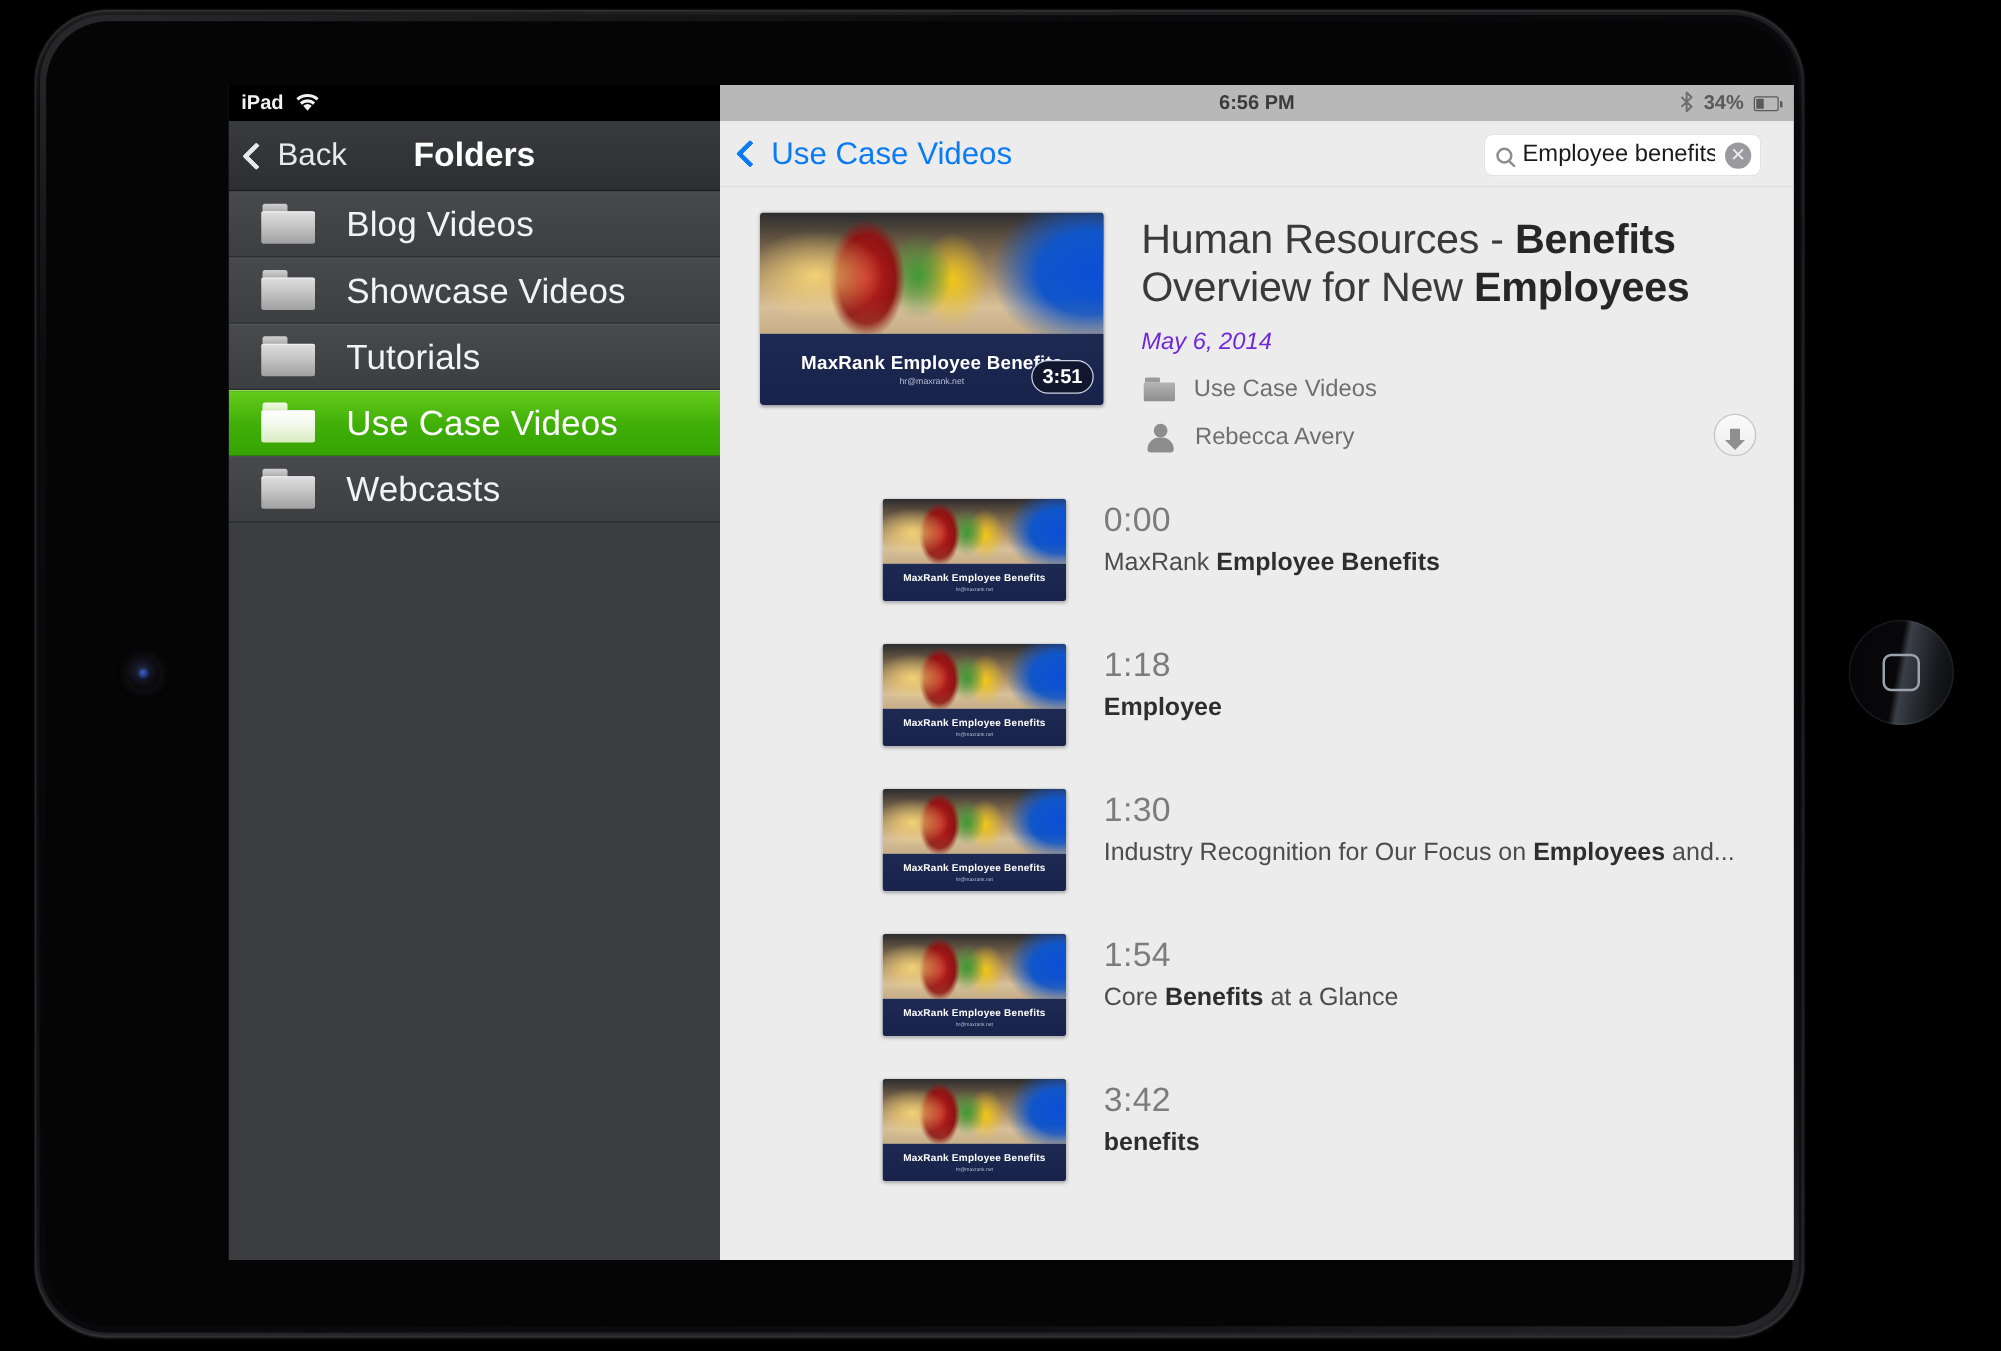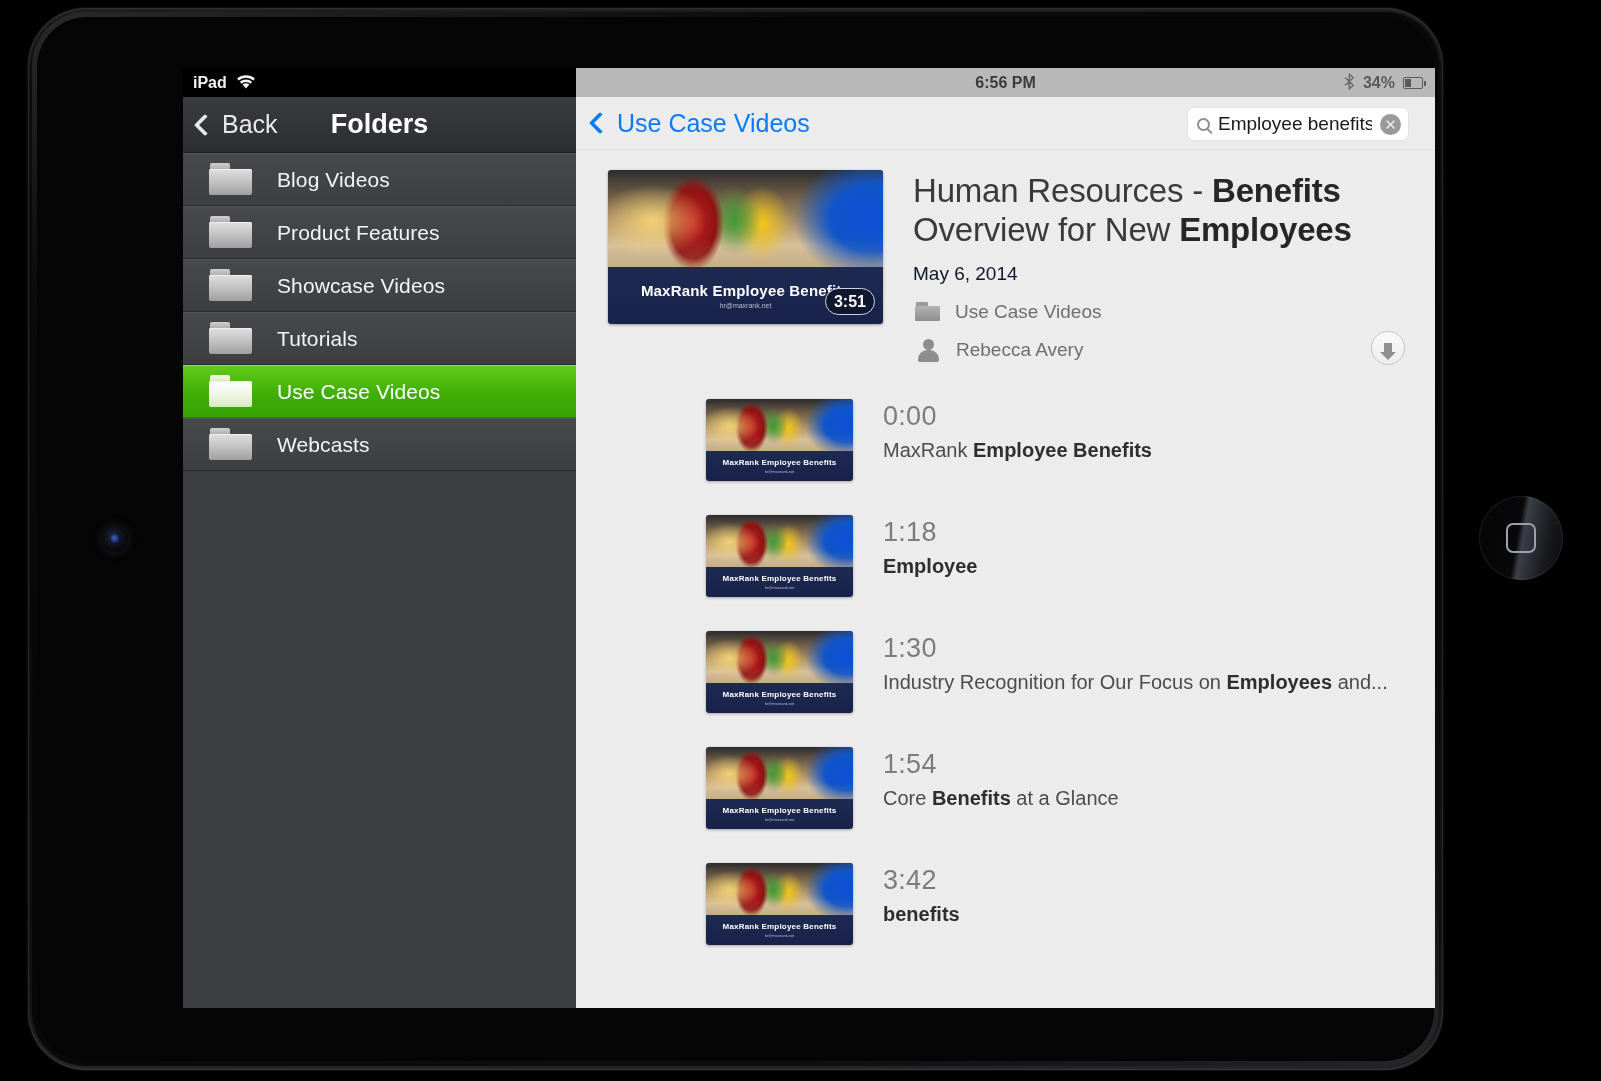--- a/index.html
+++ b/index.html
@@ -111,21 +111,21 @@
     border-bottom:1px solid #2a2b2e;
     border-top:1px solid #535458;
     cursor:pointer;
   }
   .folder-row.selected{
     background: linear-gradient(180deg,#63cb1a 0%, #3fae07 55%, #36a303 100%);
     border-top:1px solid #8ce04b;
     border-bottom:1px solid #2b8002;
   }
   .folder-label{
-    color:#f3f3f3; font-size:21px; letter-spacing:.1px;
+    color:#f3f3f3; font-size:28px; letter-spacing:.1px;
   }
   .folder-row.selected .folder-label{ color:#fff; }
 
   
   .folder-icon{
     position:relative; width:44px; height:33px; flex:0 0 auto;
   }
   .folder-icon .tab{
     position:absolute; left:1px; top:0; width:20px; height:7px;
     border-radius:2px 2px 0 0;
@@ -274,21 +274,21 @@
     padding:0 8px;
   }
 
   #vid-meta{ flex:1; min-width:0; padding-top:2px; }
   #vid-title{
     font-size:33px; color:#3a3a3a; line-height:1.18;
     font-weight:normal; letter-spacing:-.2px;
   }
   #vid-title b{ color:#262626; font-weight:bold; }
   #vid-date{
-    margin-top:13px; font-size:19px; color:#0f172a;
+    margin-top:13px; font-size:19px; color:#6d28d9;font-style:italic;
   }
   .meta-row{
     display:flex; align-items:center; gap:14px;
     margin-top:16px;
   }
   .meta-row .label{ font-size:19px; color:#6f6f6f; }
   .mini-folder{
     position:relative; width:26px; height:20px; flex:0 0 auto; margin-left:2px;
   }
   .mini-folder .tab{
@@ -386,27 +386,20 @@
         <div id="master-title">Folders</div>
       </div>
 
       <div id="folder-list">
         <div class="folder-row">
           <span class="folder-icon">
               <span class="tab"></span>
               <span class="body"></span>
             </span>
           <span class="folder-label">Blog Videos</span>
-        </div>
-        <div class="folder-row">
-          <span class="folder-icon">
-              <span class="tab"></span>
-              <span class="body"></span>
-            </span>
-          <span class="folder-label">Product Features</span>
         </div>
         <div class="folder-row">
           <span class="folder-icon">
               <span class="tab"></span>
               <span class="body"></span>
             </span>
           <span class="folder-label">Showcase Videos</span>
         </div>
         <div class="folder-row">
           <span class="folder-icon">

